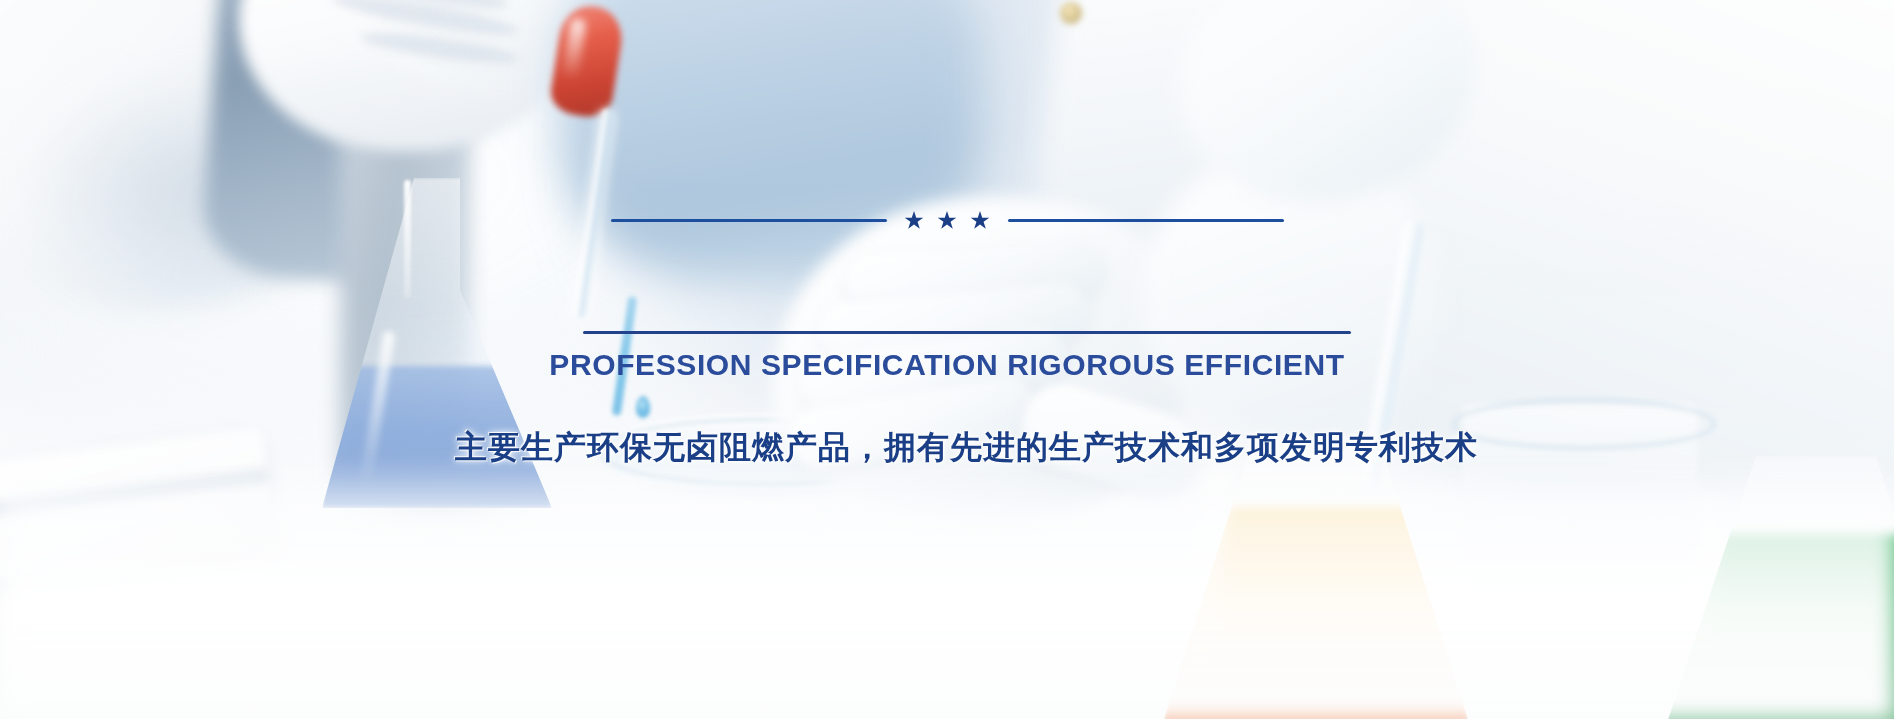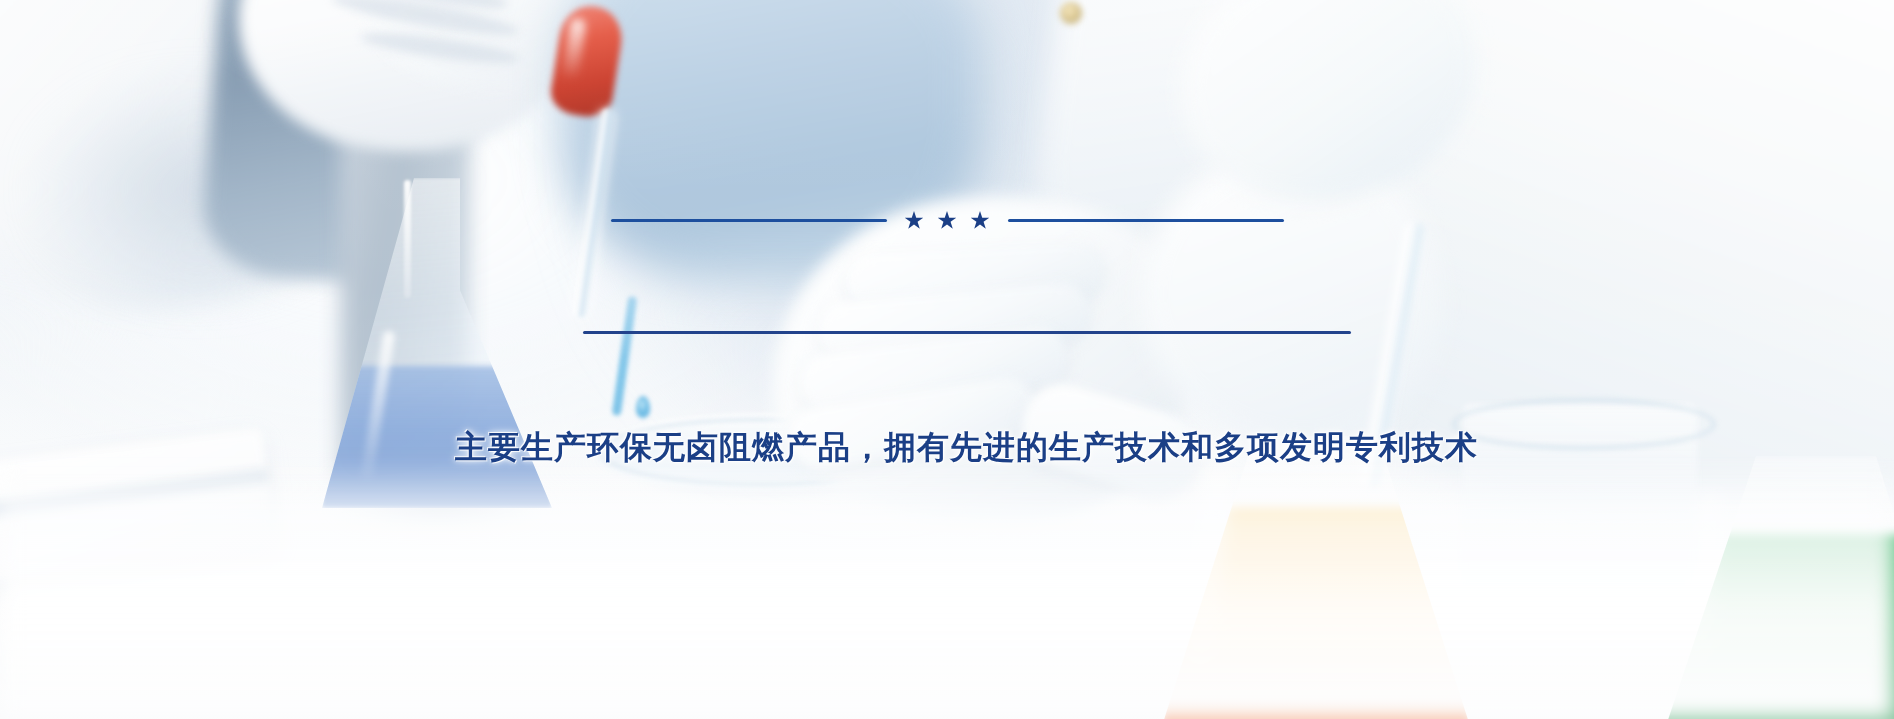--- a/index.html
+++ b/index.html
@@ -466,17 +466,18 @@
         <div class="star"></div>
         <div class="star"></div>
         <div class="star"></div>
       </div>
       <div class="rule-seg"></div>
     </div>
 
 
     <div class="title-rule"></div>
 
+    <div class="subtitle-en">PROFESSION SPECIFICATION RIGOROUS EFFICIENT</div>
 
     <div class="desc-cn">主要生产环保无卤阻燃产品，拥有先进的生产技术和多项发明专利技术</div>
 
   </div>
 </div>
 
 </body></html>

